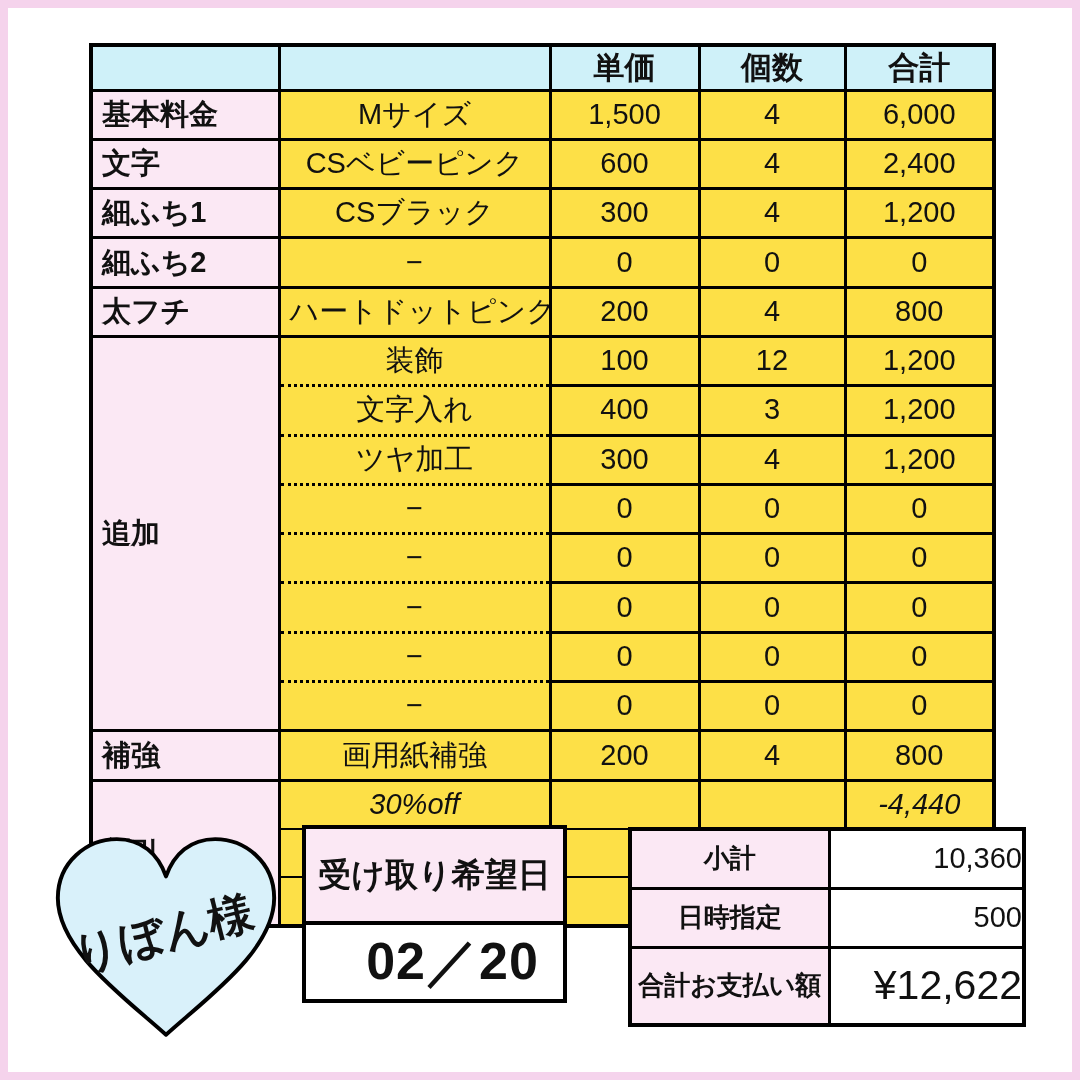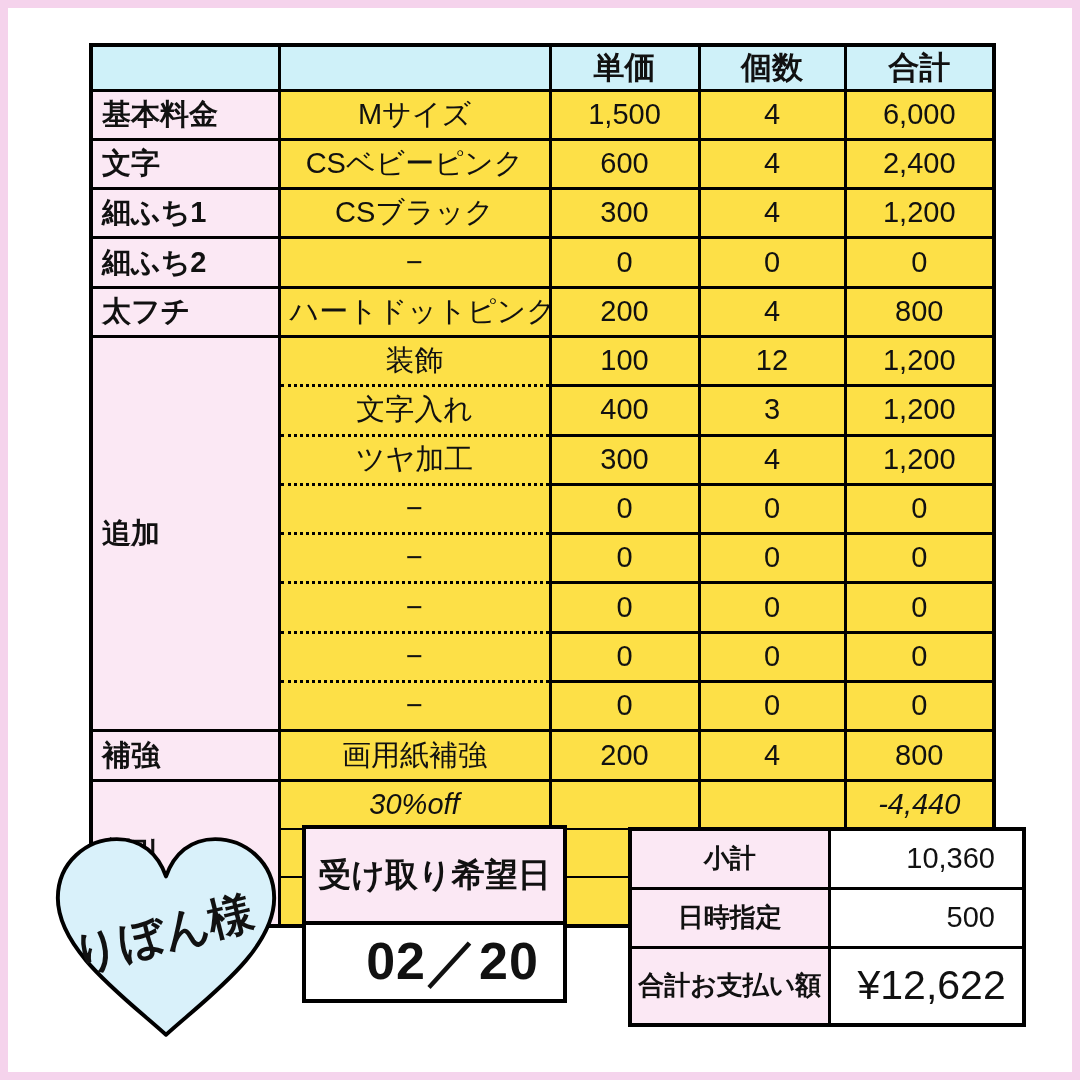--- a/index.html
+++ b/index.html
@@ -97,21 +97,21 @@
   .summary td{
     border:3px solid var(--line);
     white-space:nowrap;overflow:hidden;
     vertical-align:middle;
   }
   .summary td.s-lbl{
     background:var(--label);
     font-weight:bold;font-size:26px;text-align:center;
   }
   .summary td.s-val{
-    text-align:right;font-size:29px;padding:0 27px;
+    text-align:right;font-size:29px;padding:0 0;
   }
   .summary td.s-grand{font-size:41px;}
 </style>
 </head>
 <body>
 
 <div class="frame"></div>
 
 <table class="pricing">
   <colgroup>

